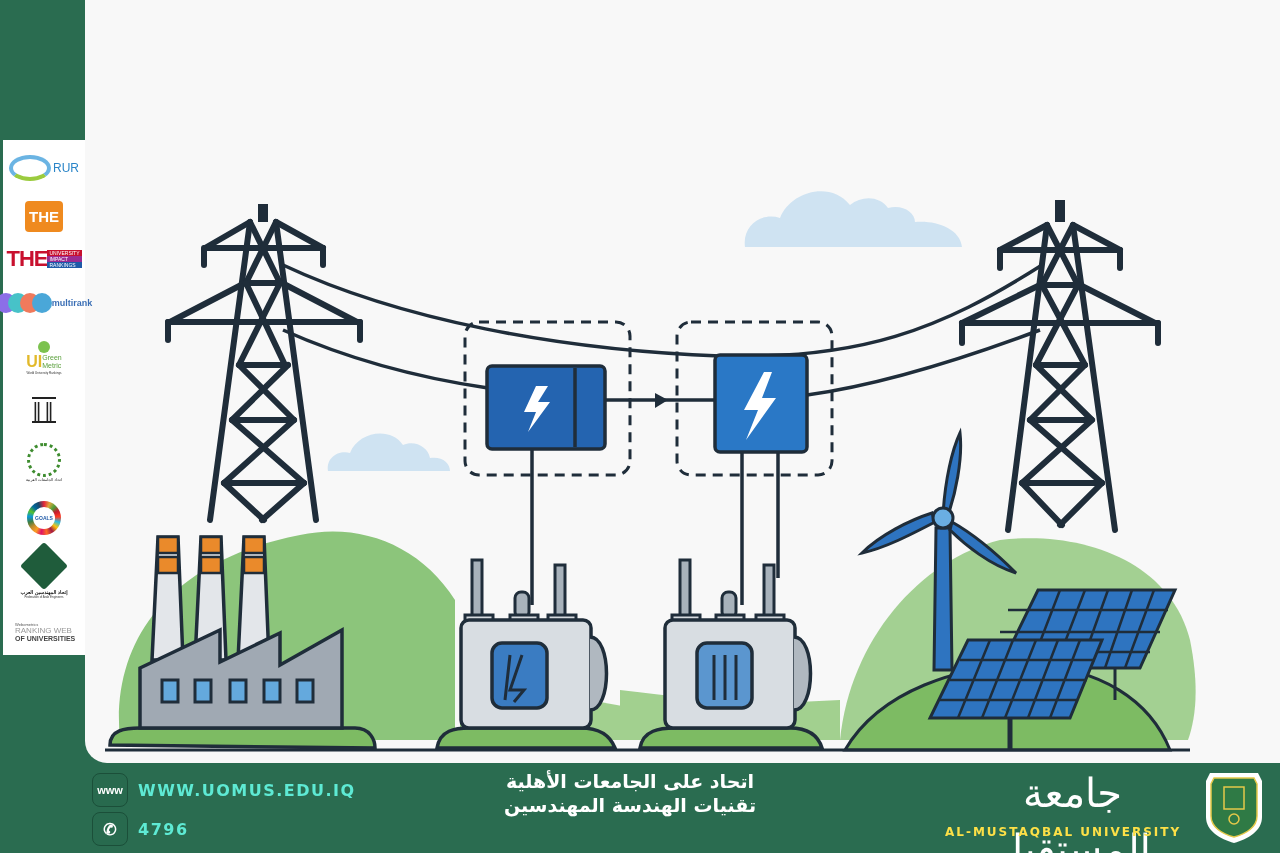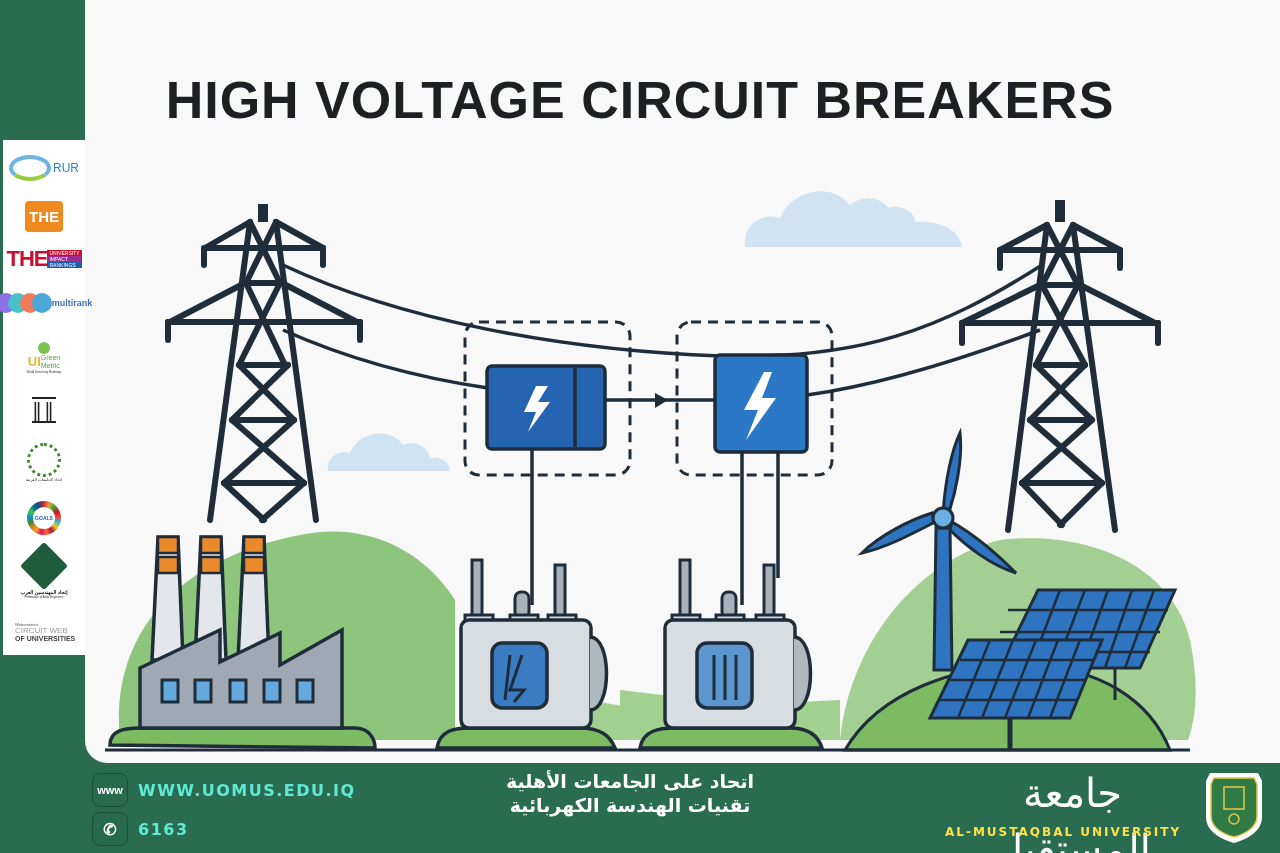--- a/index.html
+++ b/index.html
@@ -194,21 +194,20 @@
 
     <g stroke="#1f2d3a" stroke-width="3">
       <line x1="1115" y1="650" x2="1115" y2="700"></line>
       <path d="M1038 590 L1175 590 L1140 668 L1000 668 Z" fill="#2e74c0"></path>
       <path d="M1008 610 L1168 610 M1000 632 L1160 632 M992 652 L1150 652 M1060 590 L1030 668 M1085 590 L1055 668 M1108 590 L1080 668 M1132 590 L1105 668 M1154 590 L1125 668" fill="none" stroke-width="2.5"></path>
       <line x1="1010" y1="718" x2="1010" y2="750" stroke-width="5"></line>
       <path d="M968 640 L1102 640 L1070 718 L930 718 Z" fill="#2e74c0"></path>
       <path d="M960 660 L1095 660 M950 680 L1087 680 M940 700 L1078 700 M990 640 L958 718 M1013 640 L982 718 M1036 640 L1005 718 M1058 640 L1028 718 M1080 640 L1050 718" fill="none" stroke-width="2.5"></path>
     </g>
   </svg>
-  <div class="title">HIGH VOLTAGE CIRCUIT BREAKERS</div>
 </div>
 
 <div class="logo-strip">
   <div class="logo" style="top:8px;height:40px;">
     <span style="width:34px;height:18px;border:4px solid #6bb4e3;border-bottom-color:#9bcb3e;border-radius:50%;display:inline-block;"></span>
     <span style="color:#2a85c8;font-size:12px;margin-left:2px;">RUR</span>
   </div>
   <div class="logo" style="top:58px;height:36px;">
     <span style="background:#ef8a1f;color:#fff;font-weight:bold;font-size:15px;padding:7px 4px;border-radius:4px;">THE</span>
   </div>
@@ -225,21 +224,21 @@
       <span style="width:20px;height:20px;border-radius:50%;background:#8c6ee8;"></span>
       <span style="width:20px;height:20px;border-radius:50%;background:#47c2c8;margin-left:-8px;"></span>
       <span style="width:20px;height:20px;border-radius:50%;background:#f07a5c;margin-left:-8px;"></span>
       <span style="width:20px;height:20px;border-radius:50%;background:#4aa7d8;margin-left:-8px;"></span>
     </span>
     <span style="font-size:9px;color:#3b6fb5;font-weight:bold;">multirank</span>
   </div>
   <div class="logo" style="top:195px;height:45px;flex-direction:column;">
     <span style="width:12px;height:12px;border-radius:50%;background:#7cc24f;"></span>
     <span style="display:flex;align-items:center;">
-      <span style="color:#e2b92a;font-weight:bold;font-size:13px;">UI</span>
+      <span style="color:#e2b92a;font-weight:bold;font-size:16px;">UI</span>
       <span style="display:flex;flex-direction:column;font-size:7px;color:#5aa03c;line-height:8px;">
         <span>Green</span>
           <span>Metric</span>
       </span>
     </span>
     <span style="font-size:3px;color:#333;">World University Rankings</span>
   </div>
   <div class="logo" style="top:250px;height:40px;">
     <span style="font-size:20px;color:#222;border-top:2px solid #222;border-bottom:2px solid #222;line-height:22px;letter-spacing:2px;font-family:'DejaVu Serif',serif;">‖‖</span>
   </div>
@@ -252,37 +251,37 @@
       <span style="width:22px;height:22px;border-radius:50%;background:#fff;font-size:5px;font-weight:bold;color:#1f5aa8;display:flex;align-items:center;justify-content:center;">GOALS</span>
     </span>
   </div>
   <div class="logo" style="top:405px;height:58px;flex-direction:column;">
     <span style="width:34px;height:34px;background:#1f5c3b;transform:rotate(45deg);border-radius:3px;"></span>
     <span style="font-size:5px;color:#111;font-weight:bold;margin-top:6px;">إتحاد المهندسين العرب</span>
     <span style="font-size:3px;color:#333;">Federation of Arab Engineers</span>
   </div>
   <div class="logo" style="top:480px;height:25px;flex-direction:column;align-items:flex-start;padding-left:12px;box-sizing:border-box;">
     <span style="font-size:4px;color:#555;">Webometrics</span>
-    <span style="font-size:8px;color:#999;line-height:8px;">CIRCUIT WEB</span>
+    <span style="font-size:8px;color:#999;line-height:8px;">RANKING WEB</span>
     <span style="font-size:7px;color:#444;font-weight:bold;line-height:8px;">OF UNIVERSITIES</span>
   </div>
 </div>
 
 <div class="footer">
   <div class="contact-row" style="top:10px;">
     <span class="contact-icon">www</span>
     <span class="contact-text">WWW.UOMUS.EDU.IQ</span>
   </div>
   <div class="contact-row" style="top:49px;">
     <span class="contact-icon" style="font-size:16px;">✆</span>
-    <span class="contact-text">6163</span>
+    <span class="contact-text">4796</span>
   </div>
   <div class="arabic-block">
     <div class="ar1">اتحاد على الجامعات الأهلية</div>
-    <div class="ar3">تقنيات الهندسة الكهربائية</div>
+    <div class="ar3">تقنيات الهندسة المهندسين</div>
   </div>
   <div class="uni-ar">جامعة المستقبل</div>
   <div class="uni-en">AL-MUSTAQBAL UNIVERSITY</div>
   <svg class="crest" viewBox="0 0 60 76">
     <path d="M6 4 L54 4 L58 12 L58 48 C58 62 44 70 30 74 C16 70 2 62 2 48 L2 12 Z" fill="#ffffff"></path>
     <path d="M10 9 L50 9 L53 15 L53 47 C53 58 42 65 30 68 C18 65 7 58 7 47 L7 15 Z" fill="#2f7a45" stroke="#e5c94a" stroke-width="1.5"></path>
     <rect x="20" y="18" width="20" height="22" fill="none" stroke="#e5c94a" stroke-width="1.5"></rect>
     <circle cx="30" cy="50" r="5" fill="none" stroke="#e5c94a" stroke-width="1.5"></circle>
   </svg>
 </div>

